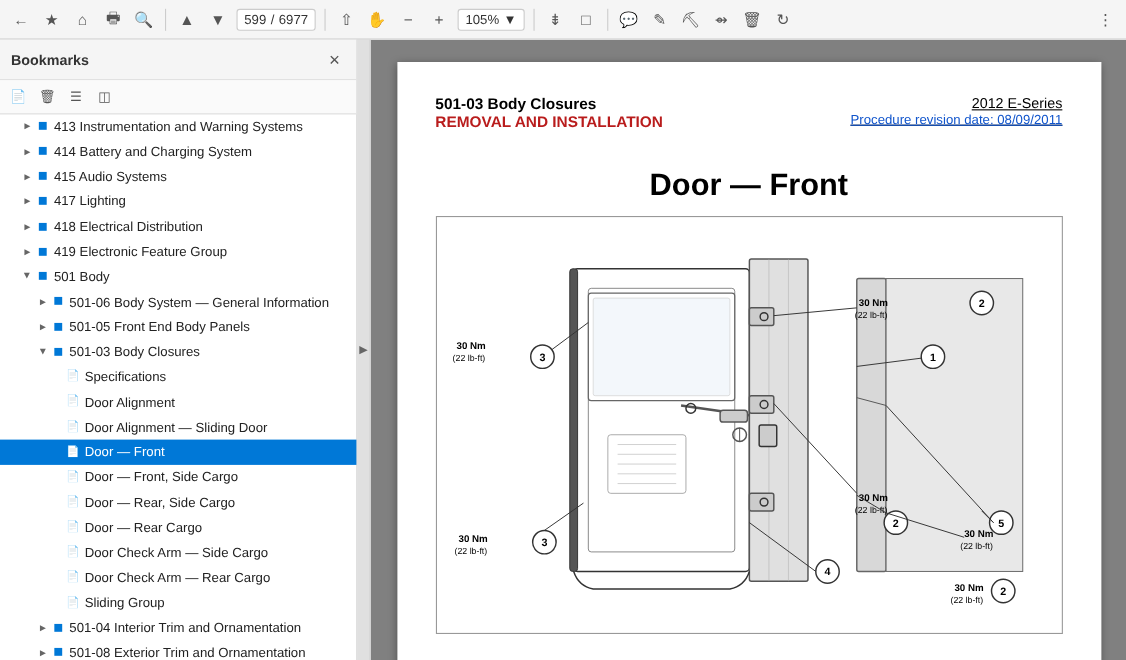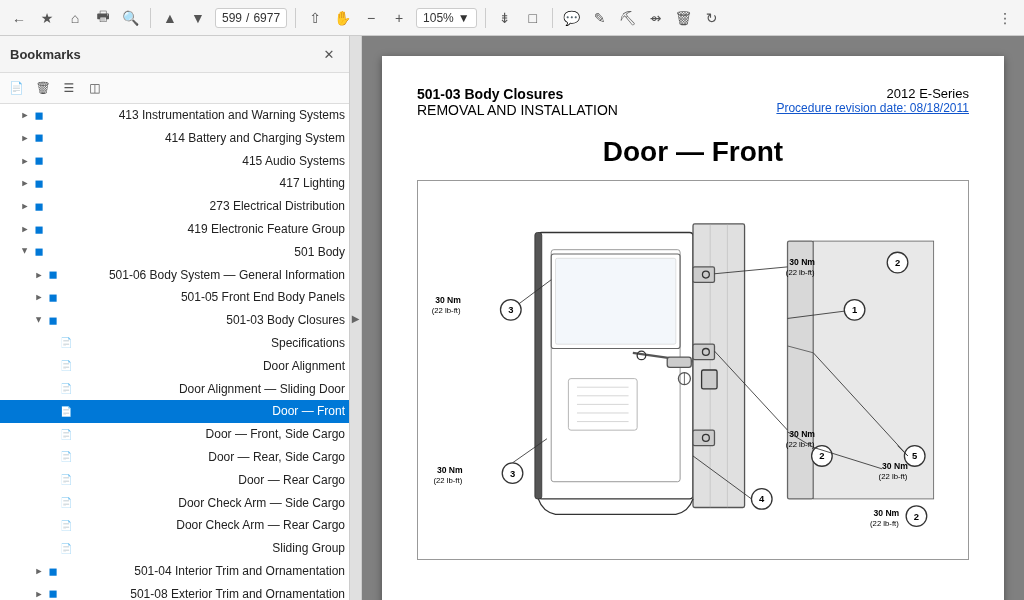--- a/index.html
+++ b/index.html
@@ -39,28 +39,27 @@
 
     
     .main-area {
       display: flex;
       flex: 1;
       overflow: hidden;
     }
 
     
     .sidebar {
-      width: 350px;
+      width: 325px;
       background: white;
       border-right: 1px solid #ccc;
       display: flex;
       flex-direction: column;
       flex-shrink: 0;
       overflow: hidden;
-      text-align: right;
     }
     .sidebar-header {
       display: flex;
       align-items: center;
       justify-content: space-between;
       padding: 8px 10px;
       border-bottom: 1px solid #ddd;
       background: #f5f5f5;
     }
     .sidebar-header-title {
@@ -163,23 +162,23 @@
       font-weight: 600;
       color: #000;
     }
     .page-series {
       font-size: 13px;
       color: #000;
       text-align: right;
     }
     .page-subtitle {
       font-size: 14px;
-      font-weight: 400;
-      color: #000000;
-      margin-bottom: 2px;
+      font-weight: 700;
+      color: #b91c1c;
+      margin-bottom: 18px;
     }
     .page-revision {
       font-size: 12px;
       color: #1155cc;
       text-decoration: underline;
       cursor: pointer;
       text-align: right;
     }
     .page-main-title {
       font-size: 28px;
@@ -290,21 +289,21 @@
         <span class="tree-indent"></span>
         <span class="tree-arrow collapsed">►</span>
         <span class="bookmark-icon">◼</span>
         <span class="tree-label">417 Lighting</span>
       </div>
 
       <div class="tree-item">
         <span class="tree-indent"></span>
         <span class="tree-arrow collapsed">►</span>
         <span class="bookmark-icon">◼</span>
-        <span class="tree-label">273 Electrical Distribution</span>
+        <span class="tree-label">418 Electrical Distribution</span>
       </div>
 
       <div class="tree-item">
         <span class="tree-indent"></span>
         <span class="tree-arrow collapsed">►</span>
         <span class="bookmark-icon">◼</span>
         <span class="tree-label">419 Electronic Feature Group</span>
       </div>
 
       <div class="tree-item">
@@ -449,23 +448,23 @@
 
   <div class="collapse-handle">▶</div>
 
   <div class="content">
     <div class="page">
       <div class="page-header">
         <div>
           <div class="page-section-title">501-03 Body Closures</div>
           <div class="page-subtitle">REMOVAL AND INSTALLATION</div>
         </div>
-        <div style="text-align:right;">
+        <div style="text-align:right;text-decoration:underline;">
           <div class="page-series">2012 E-Series</div>
-          <div class="page-revision">Procedure revision date: 08/18/2011</div>
+          <div class="page-revision">Procedure revision date: 08/09/2011</div>
         </div>
       </div>
 
       <div class="page-main-title">Door — Front</div>
 
       <div class="diagram-container">
         <svg class="diagram-svg" viewBox="0 0 640 380" xmlns="http://www.w3.org/2000/svg">
 
           <rect x="140" y="30" width="180" height="310" rx="4" fill="none" stroke="#333" stroke-width="1.5"></rect>
 

